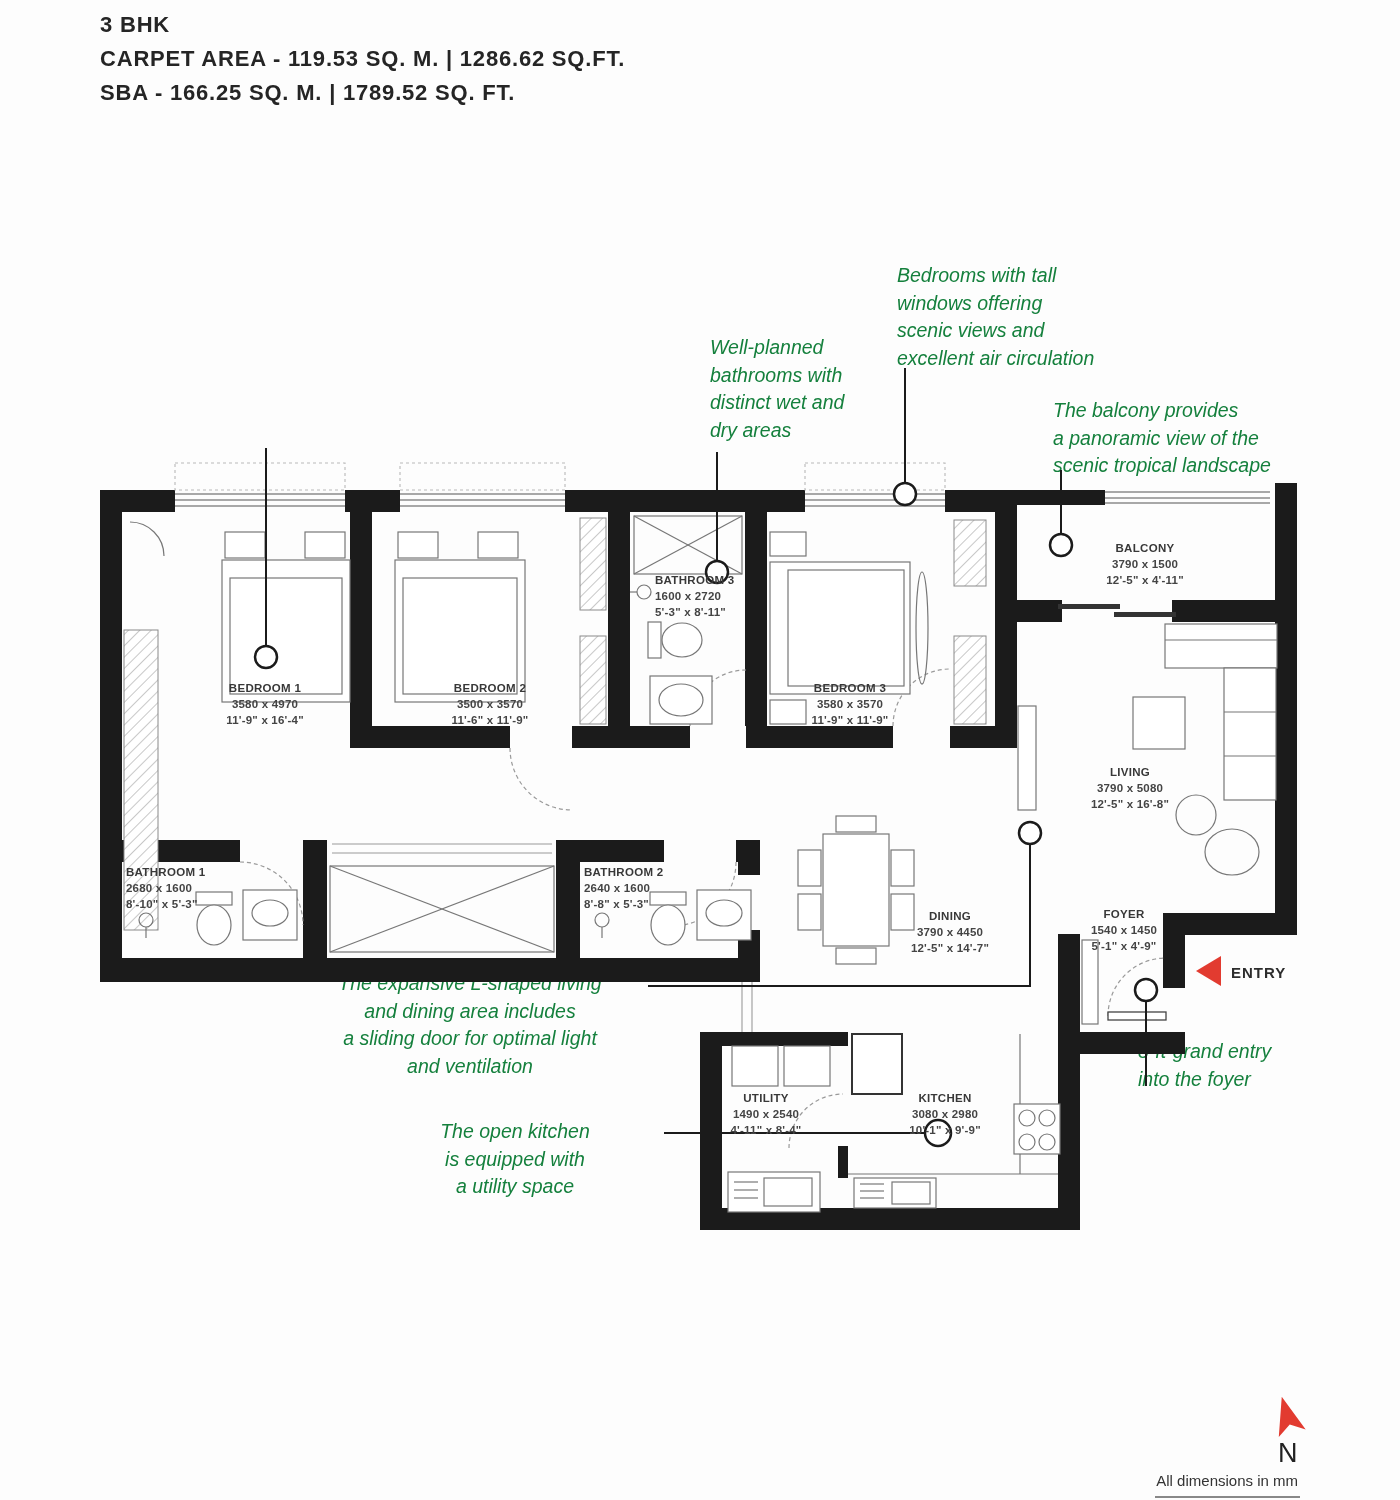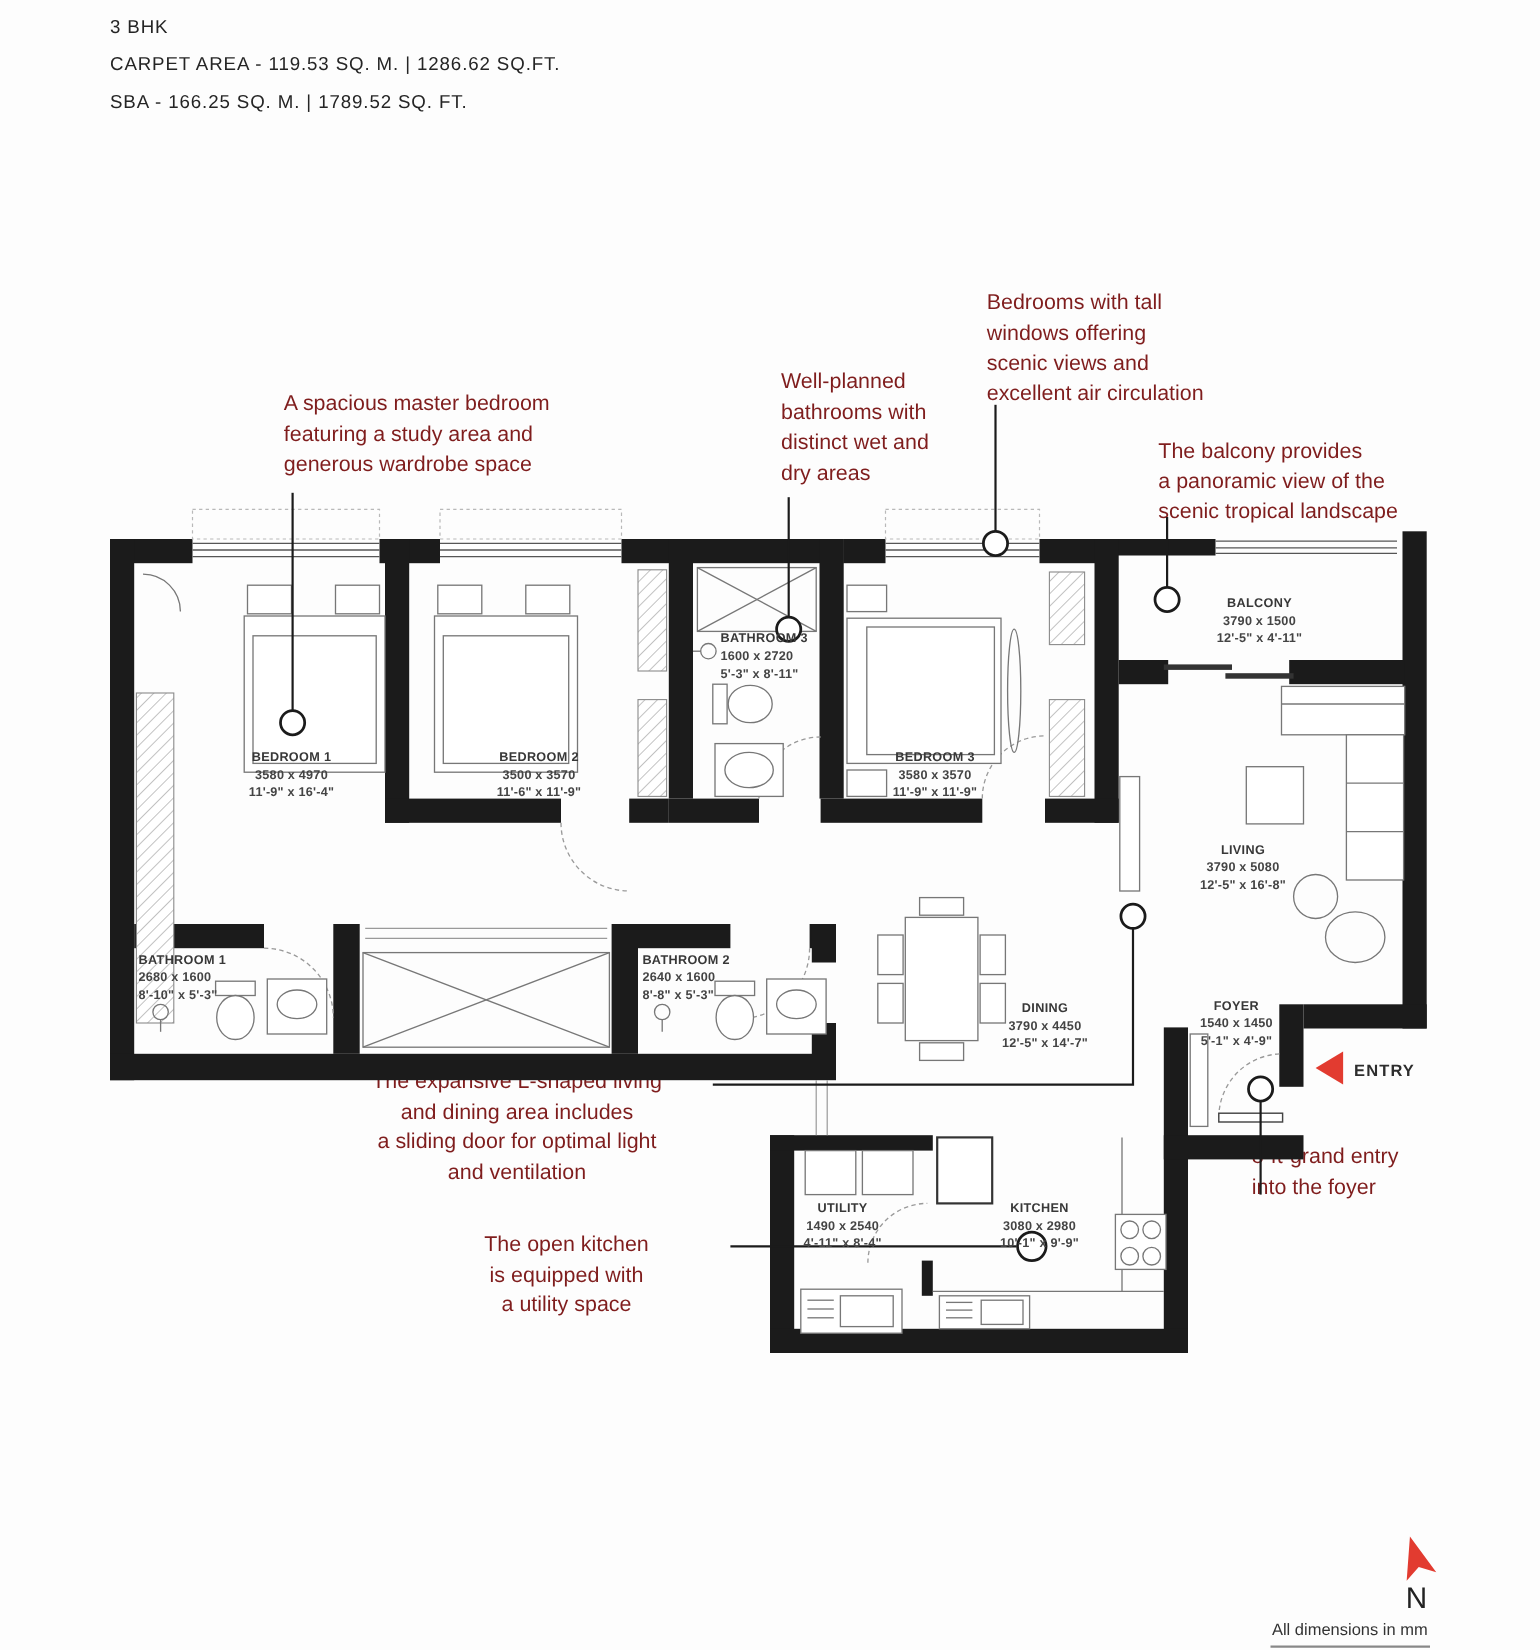--- a/index.html
+++ b/index.html
@@ -1,20 +1,20 @@
 <!DOCTYPE html>
 <html><head>
 <meta charset="utf-8">
 <style>
   html,body{margin:0;padding:0;background:#fdfdfd;}
   .canvas{position:relative;width:1400px;height:1500px;background:#fdfdfd;overflow:hidden;
           font-family:"Liberation Sans", sans-serif;color:#2d2d2d;}
-  .hdr{position:absolute;left:100px;top:8px;font-size:17px;line-height:34px;font-weight:400;
+  .hdr{position:absolute;left:100px;top:8px;font-size:22px;line-height:34px;font-weight:700;
        letter-spacing:.8px;color:#252525;white-space:pre-line;}
-  .ann{position:absolute;font-size:19.5px;line-height:27.5px;color:#7f1d1d;white-space:pre-line;}
+  .ann{position:absolute;font-size:19.5px;line-height:27.5px;color:#15803d;white-space:pre-line;font-style:italic;}
   .ann.right{text-align:center;}
   svg{position:absolute;left:0;top:0;}
   .roomname{font-size:11.5px;font-weight:700;fill:#383838;letter-spacing:.3px;}
   .roomdim{font-size:11.5px;font-weight:700;fill:#444;letter-spacing:.2px;}
   .wall{fill:#1b1b1b;}
   .furn{fill:#ffffff;stroke:#777;stroke-width:1.2;}
   .furnl{fill:none;stroke:#777;stroke-width:1.2;}
   .lite{fill:none;stroke:#9a9a9a;stroke-width:1.1;}
   .doorarc{fill:none;stroke:#9a9a9a;stroke-width:1.2;stroke-dasharray:4 3;}
   .dashbox{fill:none;stroke:#b9b9b9;stroke-width:1.1;stroke-dasharray:3 3;}
@@ -28,23 +28,20 @@
 </style>
 </head>
 <body>
 
 <div class="canvas">
 
   <div class="hdr"><span>3 BHK</span>
 <span>CARPET AREA - 119.53 SQ. M. | 1286.62 SQ.FT.</span>
 <span>SBA - 166.25 SQ. M. | 1789.52 SQ. FT.</span></div>
 
-  <div class="ann" style="left:258px;top:354px;">A spacious master bedroom
-featuring a study area and
-generous wardrobe space</div>
   <div class="ann" style="left:710px;top:334px;">Well-planned
 bathrooms with
 distinct wet and
 dry areas</div>
   <div class="ann" style="left:897px;top:262px;">Bedrooms with tall
 windows offering
 scenic views and
 excellent air circulation</div>
   <div class="ann" style="left:1053px;top:397px;">The balcony provides
 a panoramic view of the

